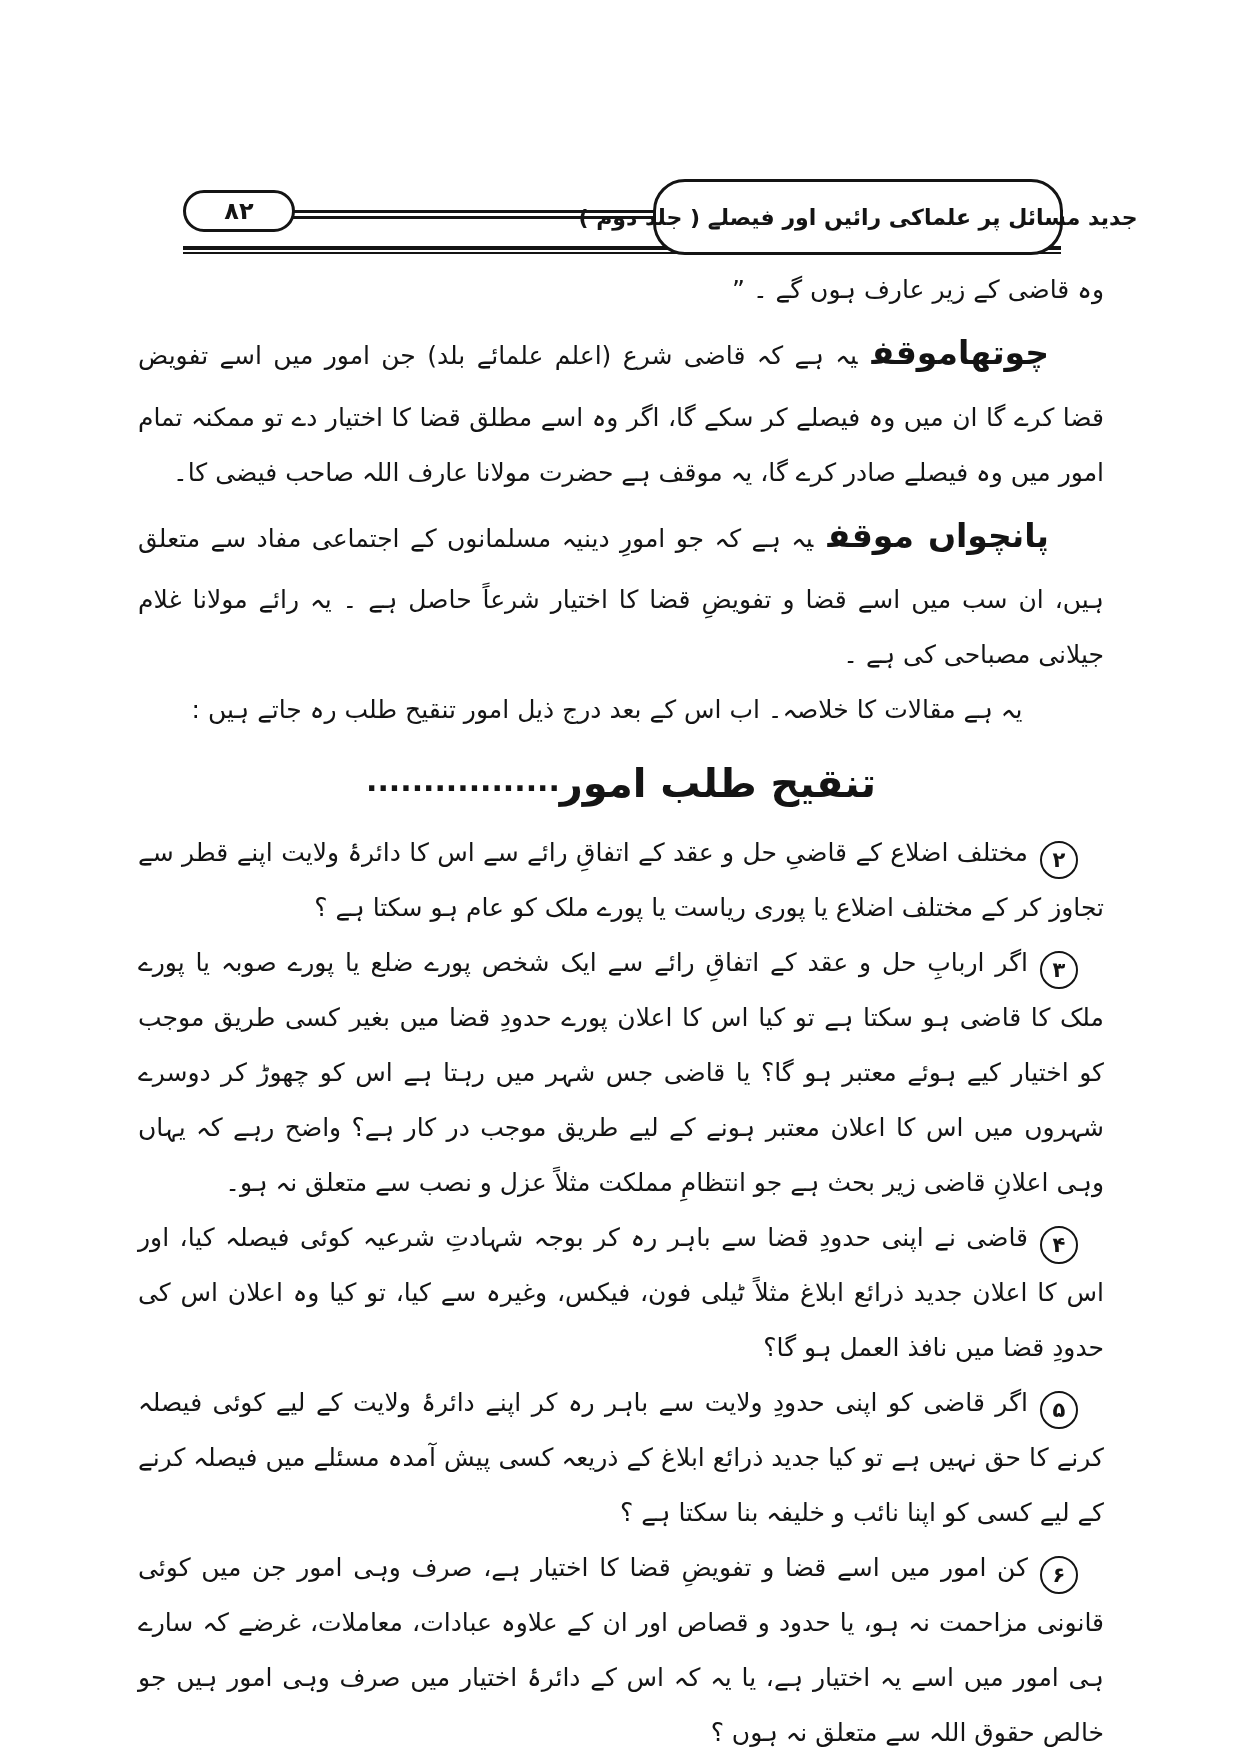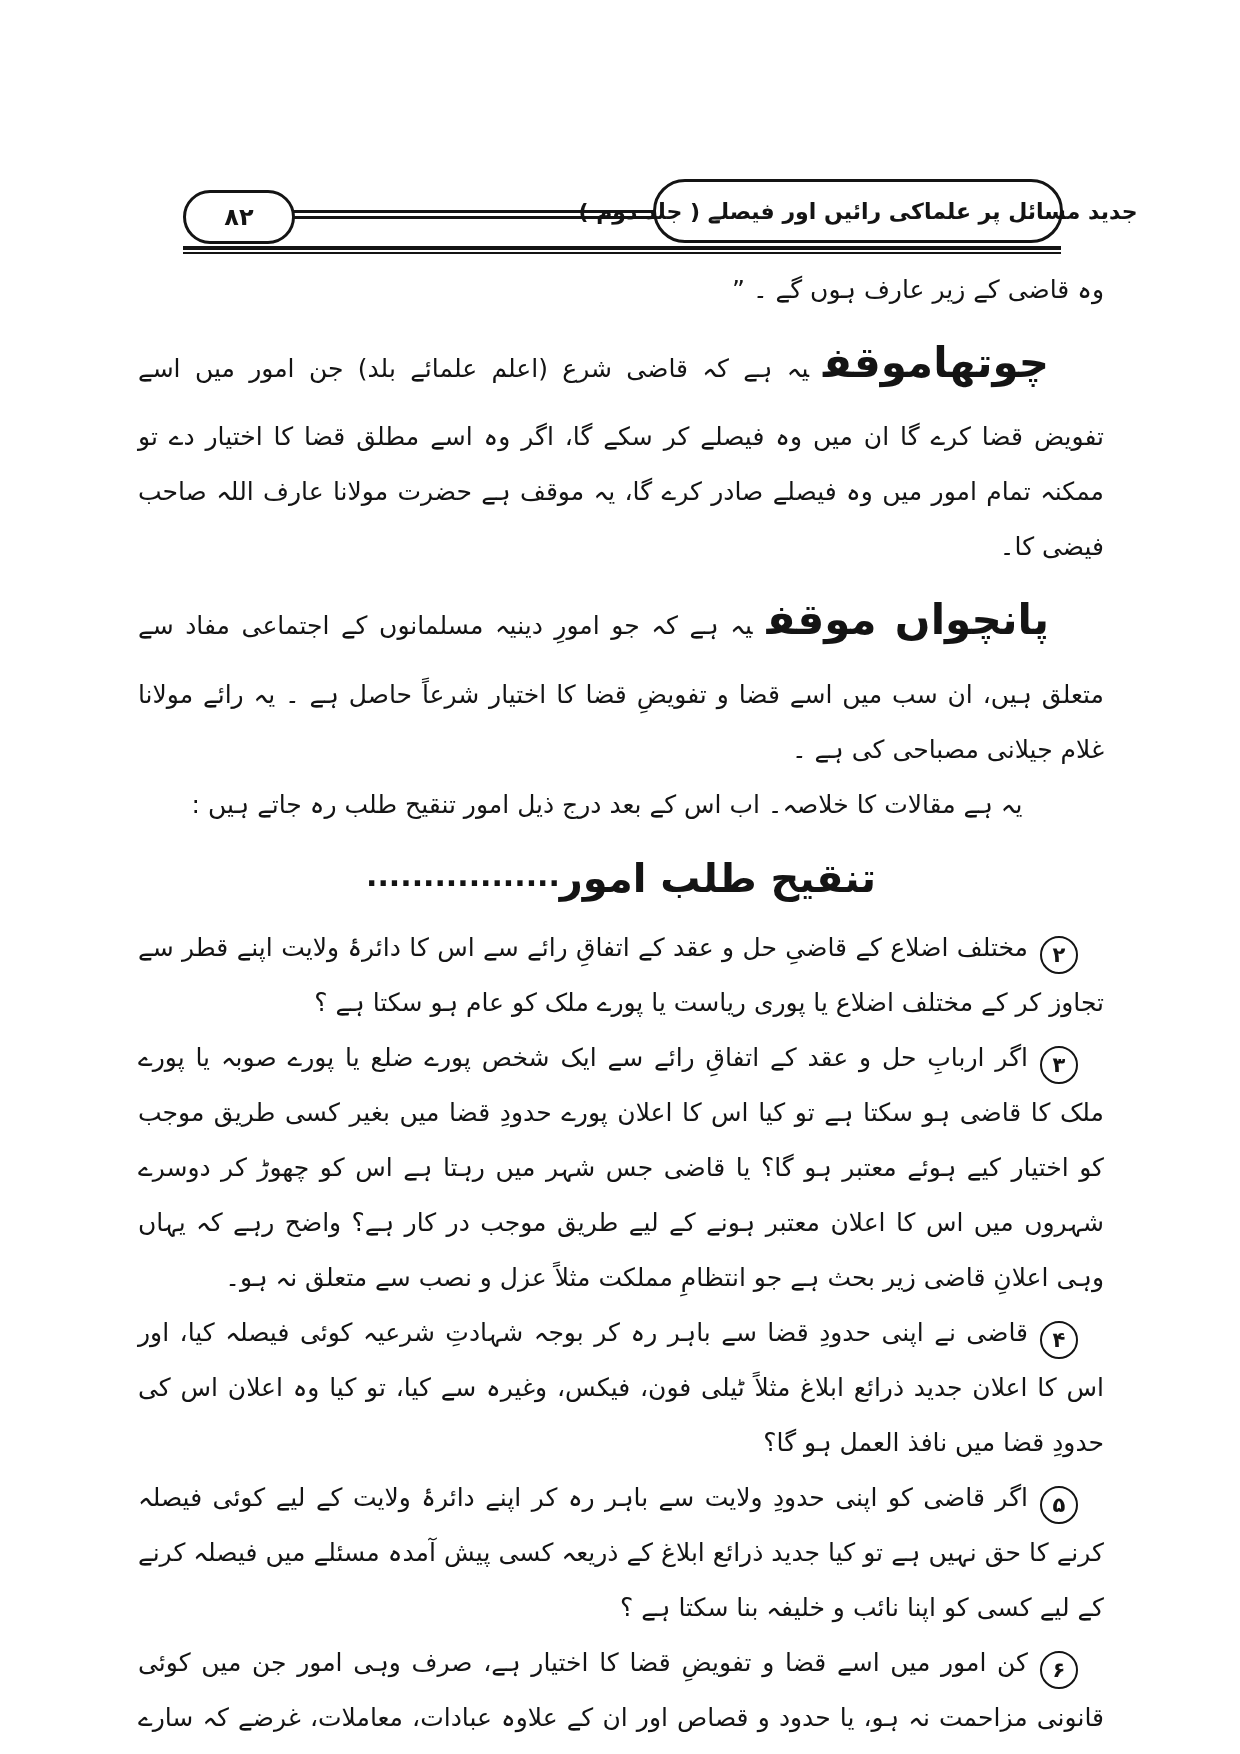--- a/index.html
+++ b/index.html
@@ -10,35 +10,35 @@
     margin:0 auto;
     background:#ffffff;
     color:#141414;
     font-family:"DejaVu Sans", sans-serif;
     overflow:hidden;
   }
   
   .hdr { position:absolute; top:0; left:0; width:100%; height:260px; }
   .pagenum-pill {
     position:absolute; top:190px; left:183px;
-    width:112px; height:54px;
+    width:112px; height:42px;
     border:3px solid #141414; border-radius:27px;
     background:#fff;
     display:flex; align-items:center; justify-content:center;
     font-size:24px; font-weight:bold;
     z-index:3;
   }
   .hdr-connector {
     position:absolute; top:210px; left:288px; width:775px; height:9px;
     border-top:3px solid #141414; border-bottom:3px solid #141414;
     z-index:1;
   }
   .title-oval {
     position:absolute; top:179px; left:653px;
-    width:410px; height:64px;
+    width:410px; height:76px;
     border:3px solid #141414; border-radius:32px;
     background:#fff;
     display:flex; align-items:center; justify-content:center;
     font-size:22px; font-weight:bold;
     direction:rtl; white-space:nowrap;
     z-index:2;
   }
   .hdr-rule {
     position:absolute; top:246px; left:183px; width:878px; height:8px;
     border-top:4px solid #141414; border-bottom:2px solid #141414;
@@ -46,21 +46,21 @@
   
   .content {
     position:absolute; top:262px; left:138px; width:966px;
     direction:rtl;
     font-size:25px; line-height:2.2;
     text-align:justify;
   }
   .opening-line { text-align:right; }
   .para { text-indent:55px; }
   .mauqif-heading {
-    font-weight:bold; font-size:42px;
+    font-weight:bold; font-size:33px;
     margin-left:14px;
     letter-spacing:0.5px;
   }
   .summary-line { text-align:center; text-indent:28px; }
   .section-heading {
     text-align:center; margin:14px 0 10px 0;
     font-weight:bold; font-size:40px; line-height:1.6;
     white-space:nowrap;
   }
   .section-heading .sh-dots {

